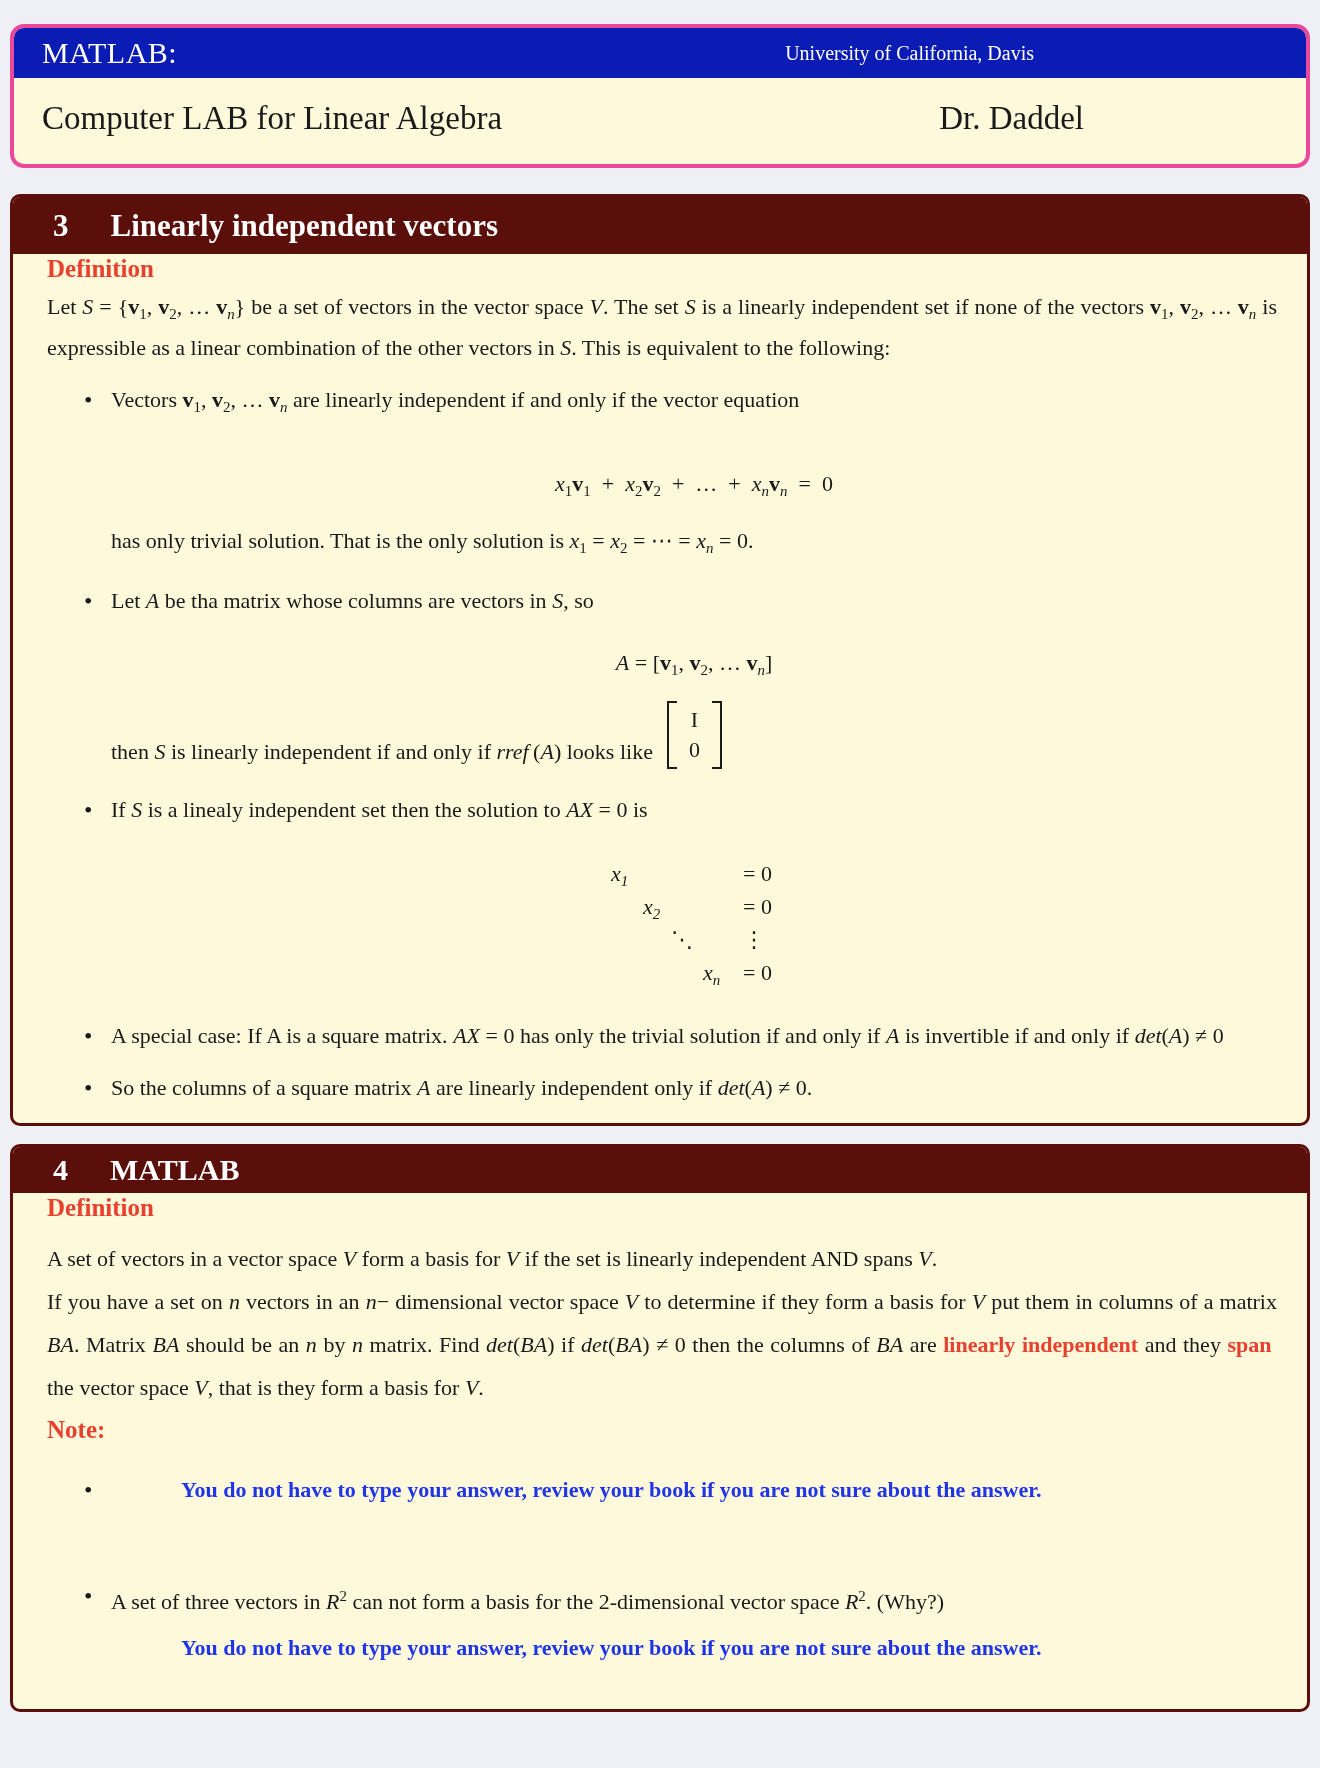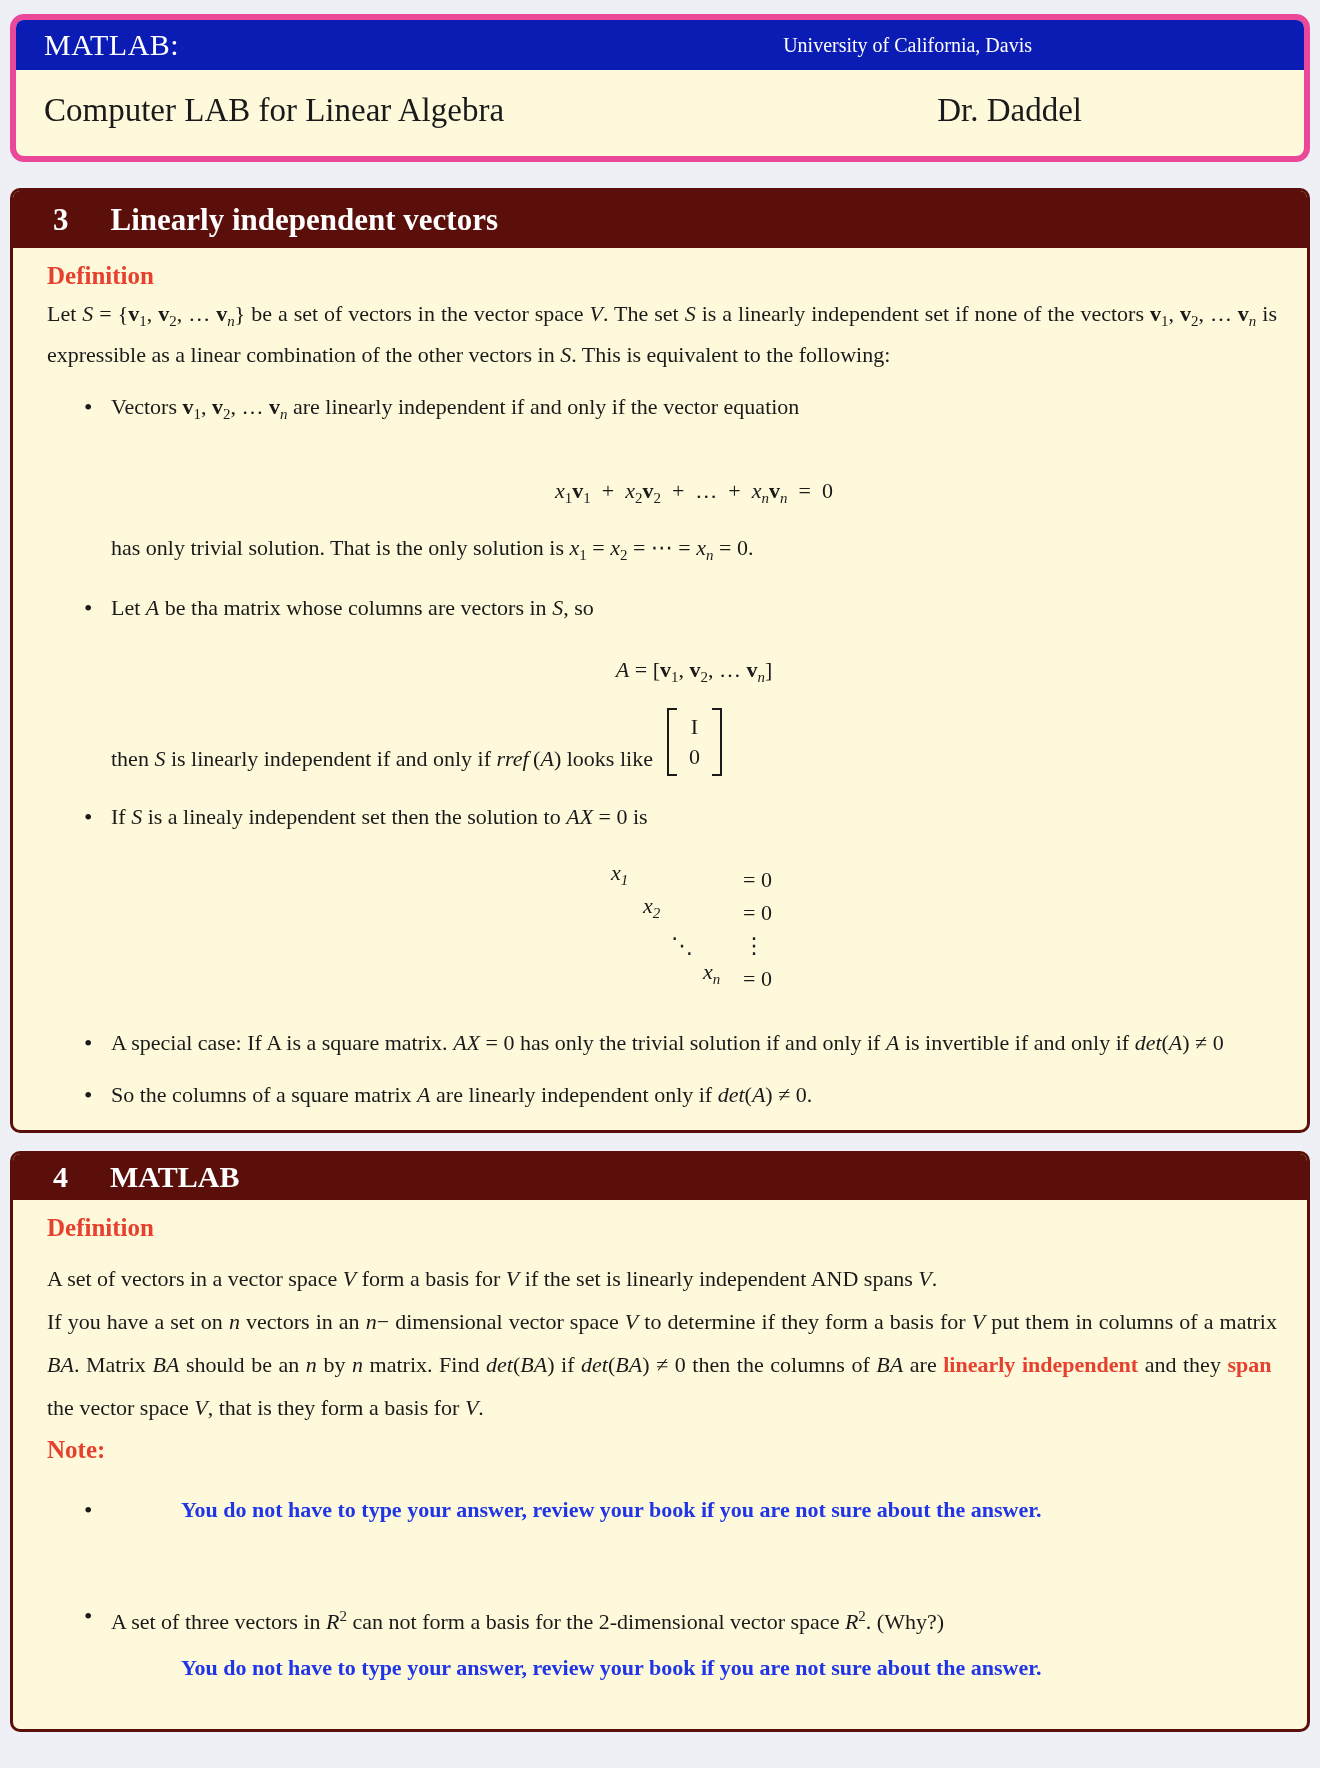--- a/index.html
+++ b/index.html
@@ -7,22 +7,22 @@
     width:1320px; height:1768px;
     background:#eef0f6;
     font-family:"Liberation Serif", "DejaVu Serif", serif;
     color:#1a1a1a;
     overflow:hidden;
   }
   .page { position:relative; width:1320px; height:1768px; }
 
   
   .header-card {
-    margin:14px 10px 0;
-    border:6px solid #ec4899;
+    margin:24px 10px 0;
+    border:4px solid #ec4899;
     border-radius:14px;
     background:#fdf9da;
     overflow:hidden;
   }
   .header-blue {
     background:#0b1cb5;
     color:#ffffff;
     height:50px;
     display:flex; align-items:center; justify-content:space-between;
     padding:0 0 0 28px;
@@ -56,21 +56,21 @@
   }
   .card-header.h3 { height:57px; font-size:31px; }
   .card-header.h4 { height:46px; font-size:30px; }
   .card-header .sec-num { margin-right:42px; }
 
   .card-body { padding:0 30px 18px 34px; font-size:22px; }
   .card-body.s4 { padding-bottom:44px; }
 
   .def-label {
     color:#e8402e; font-weight:bold; font-size:25px;
-    margin-top:13px; line-height:30px;
+    line-height:30px;
   }
   .note-label {
     color:#e8402e; font-weight:bold; font-size:25px;
     margin-top:6px; line-height:30px;
   }
   .body-par { margin:6px 0 0; line-height:34px; text-align:justify; }
   .s4 .wide-par { margin:14px 0 0; line-height:43px; text-align:justify; }
   .s4 .wide-par.first { margin-top:14px; }
   .s4 .wide-par.second { margin-top:0; }
 
@@ -95,21 +95,21 @@
   .mx .bk { width:8px; }
   .mx .bk-l { border:2px solid #1a1a1a; border-right:none; }
   .mx .bk-r { border:2px solid #1a1a1a; border-left:none; }
   .mx .mx-col {
     display:flex; flex-direction:column; align-items:center;
     padding:4px 12px; font-size:22px; line-height:30px;
   }
 
   
   .system { margin:30px 0 0 500px; font-size:22px; }
-  .sys-row { display:flex; height:33px; align-items:flex-end; }
+  .sys-row { display:flex; height:33px; align-items:flex-start; }
   .sys-lhs { width:132px; box-sizing:border-box; font-style:italic; }
   .sys-row:nth-child(2) .sys-lhs { padding-left:32px; }
   .sys-row:nth-child(3) .sys-lhs { padding-left:60px; font-style:normal; }
   .sys-row:nth-child(4) .sys-lhs { padding-left:92px; }
   .sys-rhs { font-style:normal; }
 
   .answer-line {
     color:#1f35e6; font-weight:bold;
     margin:12px 0 0 70px; line-height:34px; font-size:22px;
   }

